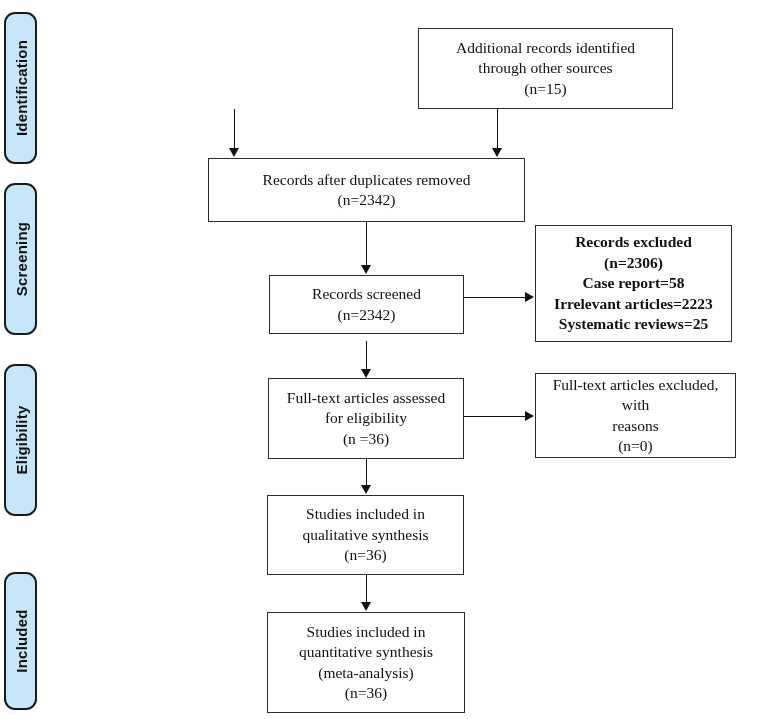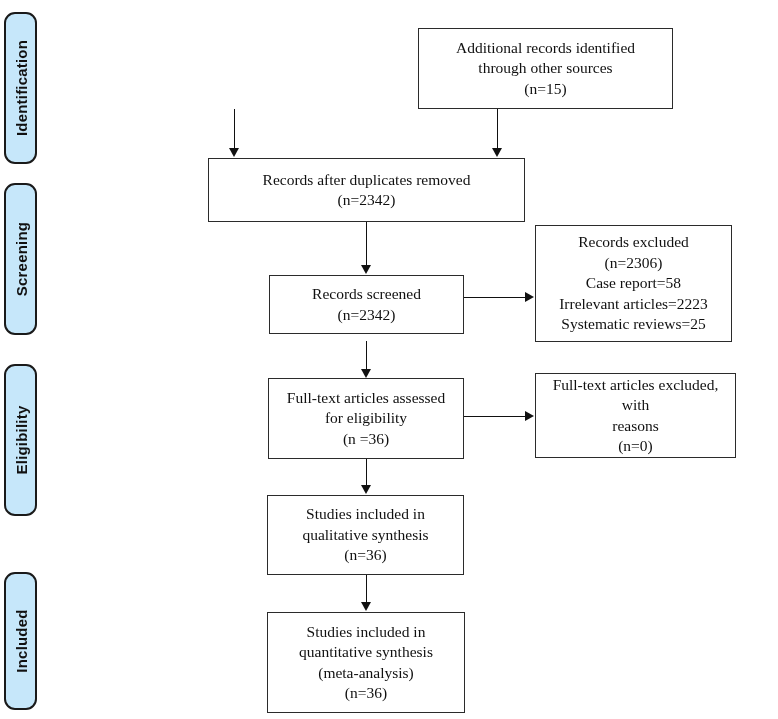--- a/index.html
+++ b/index.html
@@ -126,21 +126,21 @@
   </div>
 
   <div class="conn-v" style="left:366px; top:222px; height:44px;"></div>
   <div class="arrow-down" style="left:361px; top:265px;"></div>
 
   <div class="flow-box" style="left:269px; top:275px; width:195px; height:59px;">
     <span class="box-text">Records screened
 (n=2342)</span>
   </div>
 
-  <div class="flow-box" style="left:535px; top:225px; width:197px; height:117px;">
+  <div class="flow-box" style="left:535px; top:225px; width:197px; height:117px;font-weight:bold;">
     <span class="box-text">Records excluded
 (n=2306)
 Case report=58
 Irrelevant articles=2223
 Systematic reviews=25</span>
   </div>
 
   <div class="conn-h" style="left:464px; top:297px; width:62px;"></div>
   <div class="arrow-right" style="left:525px; top:292px;"></div>
 

